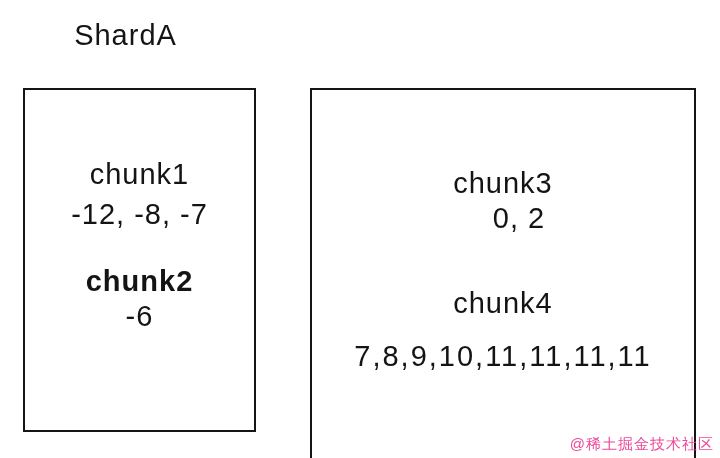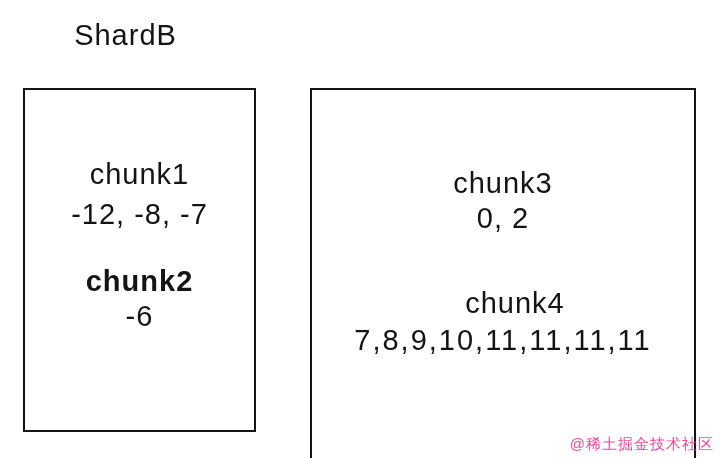--- a/index.html
+++ b/index.html
@@ -43,39 +43,39 @@
     text-align: center;
     font-size: 29px;
     letter-spacing: 1px;
     white-space: nowrap;
   }
   .a-chunk1-name   { top: 66px; }
   .a-chunk1-values { top: 106px; }
   .a-chunk2-name   { top: 173px; font-weight: bold; }
   .a-chunk2-values { top: 208px; }
   .b-chunk3-name   { top: 75px; }
-  .b-chunk3-values { top: 110px; }
-  .b-chunk4-name   { top: 195px; padding-left: 12px; }
-  .b-chunk4-values { top: 232px; letter-spacing: 2px; }
+  .b-chunk3-values { top: 110px; padding-left: 16px; }
+  .b-chunk4-name   { top: 195px; }
+  .b-chunk4-values { top: 248px; letter-spacing: 2px; }
   .watermark {
     position: absolute;
     right: 6px;
     bottom: 4px;
     font-size: 15px;
     color: #ec4899;
     letter-spacing: 1px;
     white-space: nowrap;
   }
 </style>
 </head>
 <body>
 
 <div class="canvas">
 
-  <div class="shard-title shard-a-title">ShardB</div>
+  <div class="shard-title shard-a-title">ShardA</div>
 
 
   <div class="shard-box shard-a-box">
     <div class="line a-chunk1-name">chunk1</div>
     <div class="line a-chunk1-values">-12, -8, -7</div>
     <div class="line a-chunk2-name">chunk2</div>
     <div class="line a-chunk2-values">-6</div>
   </div>
 
   <div class="shard-box shard-b-box">

